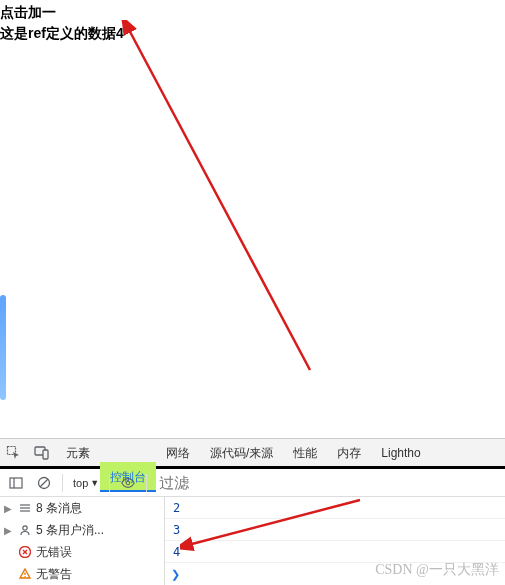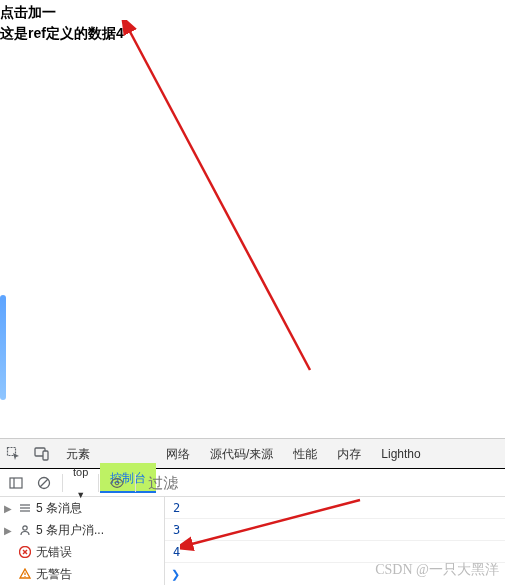--- a/index.html
+++ b/index.html
@@ -5,31 +5,31 @@
     * { margin: 0; padding: 0; box-sizing: border-box; }
     body { font-family: "Microsoft YaHei", Arial, sans-serif; font-size: 13px; width: 505px; height: 585px; position: relative; overflow: hidden; background: #fff; }
     
     .page-content { padding: 2px 0 0 0; background: #fff; min-height: 290px; }
     .page-content div { font-size: 14px; line-height: 1.5; color: #000; font-weight: bold; }
     
     .blue-slider { position: absolute; left: 0; top: 295px; width: 6px; height: 105px; background: linear-gradient(180deg, #5da4ff 0%, #8ec5ff 100%); border-radius: 3px; }
     
     .devtools { position: absolute; bottom: 0; left: 0; right: 0; border-top: 1px solid #ccc; background: #f3f3f3; }
     
-    .dt-tabs { display: flex; align-items: center; height: 30px; border-bottom: 1px solid #000000; background: #f3f3f3; }
+    .dt-tabs { display: flex; align-items: center; height: 30px; border-bottom: 3px solid #000000; background: #f3f3f3; }
     .dt-tab-icon { width: 28px; height: 30px; display: flex; align-items: center; justify-content: center; color: #5f6368; cursor: pointer; }
     .dt-tab-icon svg { width: 16px; height: 16px; }
     .dt-tab { padding: 0 10px; height: 30px; line-height: 30px; font-size: 12px; color: #333; cursor: pointer; white-space: nowrap; }
     .dt-tab.active { color: #1a73e8; border-bottom: 2px solid #1a73e8; background: #bef264; margin-top: 48px; }
     
     .dt-toolbar { display: flex; align-items: center; height: 28px; border-bottom: 1px solid #ddd; background: #fff; gap: 4px; padding: 0 4px; }
     .dt-tb-icon { width: 24px; height: 24px; display: flex; align-items: center; justify-content: center; color: #5f6368; cursor: pointer; }
     .dt-tb-icon svg { width: 14px; height: 14px; }
     .dt-tb-sep { width: 1px; height: 18px; background: #ddd; margin: 0 2px; }
-    .dt-tb-select { font-size: 11px; color: #333; padding: 2px 4px; border: none; background: transparent; cursor: pointer; display: flex; align-items: center; gap: 12px; flex-direction: column; }
+    .dt-tb-select { font-size: 11px; color: #333; padding: 2px 4px; border: none; background: transparent; cursor: pointer; display: flex; align-items: center; gap: 2px; }
     .dt-tb-filter { flex: 1; font-size: 15px; border: none; outline: none; padding: 2px 6px; color: #888; background: transparent; }
     
     .dt-body { display: flex; background: #fff; }
     .dt-sidebar { width: 165px; border-right: 1px solid #ddd; }
     .dt-side-item { display: flex; align-items: center; height: 22px; padding: 0 4px; font-size: 12px; color: #333; gap: 4px; cursor: pointer; }
     .dt-side-icon { width: 14px; height: 14px; display: flex; align-items: center; justify-content: center; flex-shrink: 0; }
     .dt-side-icon svg { width: 12px; height: 12px; }
     .dt-side-tri { color: #888; font-size: 10px; width: 10px; flex-shrink: 0; }
     .dt-side-text { overflow: hidden; text-overflow: ellipsis; white-space: nowrap; }
     
@@ -118,21 +118,21 @@
     <div class="dt-sidebar">
       <div class="dt-side-item">
         <span class="dt-side-tri">▶</span>
         <span class="dt-side-icon">
             <svg viewBox="0 0 12 12" fill="none" stroke="#5f6368" stroke-width="1.2">
               <line x1="1" y1="3" x2="11" y2="3"></line>
               <line x1="1" y1="6" x2="11" y2="6"></line>
               <line x1="1" y1="9" x2="11" y2="9"></line>
             </svg>
           </span>
-        <span class="dt-side-text">5 条消息</span>
+        <span class="dt-side-text">8 条消息</span>
       </div>
       <div class="dt-side-item">
         <span class="dt-side-tri">▶</span>
         <span class="dt-side-icon">
             <svg viewBox="0 0 12 12" fill="none" stroke="#5f6368" stroke-width="1.2">
               <circle cx="6" cy="4" r="2.2"></circle>
               <path d="M2 11 C2 8 4 7.5 6 7.5 C8 7.5 10 8 10 11"></path>
             </svg>
           </span>
         <span class="dt-side-text">5 条用户消...</span>

